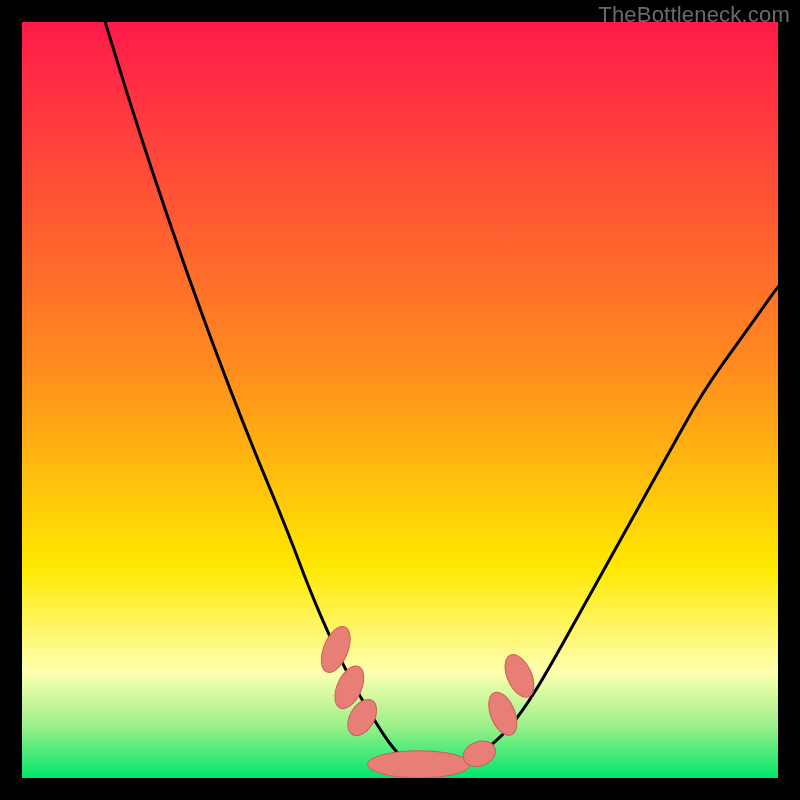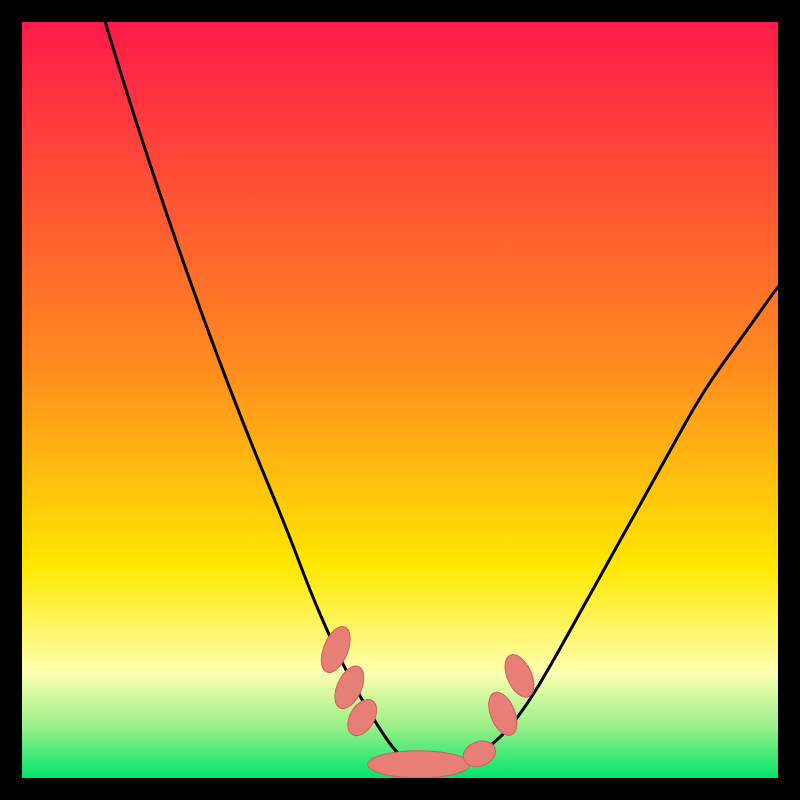--- a/index.html
+++ b/index.html
@@ -36,20 +36,21 @@
     color: #6a6a6a;
     letter-spacing: 0.2px;
     z-index: 10;
   }
   svg { display: block; }
 </style>
 </head>
 <body>
 
 <div class="frame">
+  <div class="watermark">TheBottleneck.com</div>
   <div class="plot">
     <svg id="chart-svg" width="756" height="756" viewBox="0 0 756 756">
         <defs>
           <linearGradient id="bg-grad" x1="0" y1="0" x2="0" y2="1">
             <stop offset="0%" stop-color="#ff1a4b"></stop>
             <stop offset="45%" stop-color="#ff8a1f"></stop>
             <stop offset="72%" stop-color="#ffe800"></stop>
             <stop offset="86%" stop-color="#ffffb0"></stop>
             <stop offset="93%" stop-color="#9df08a"></stop>
             <stop offset="100%" stop-color="#00e56a"></stop>

